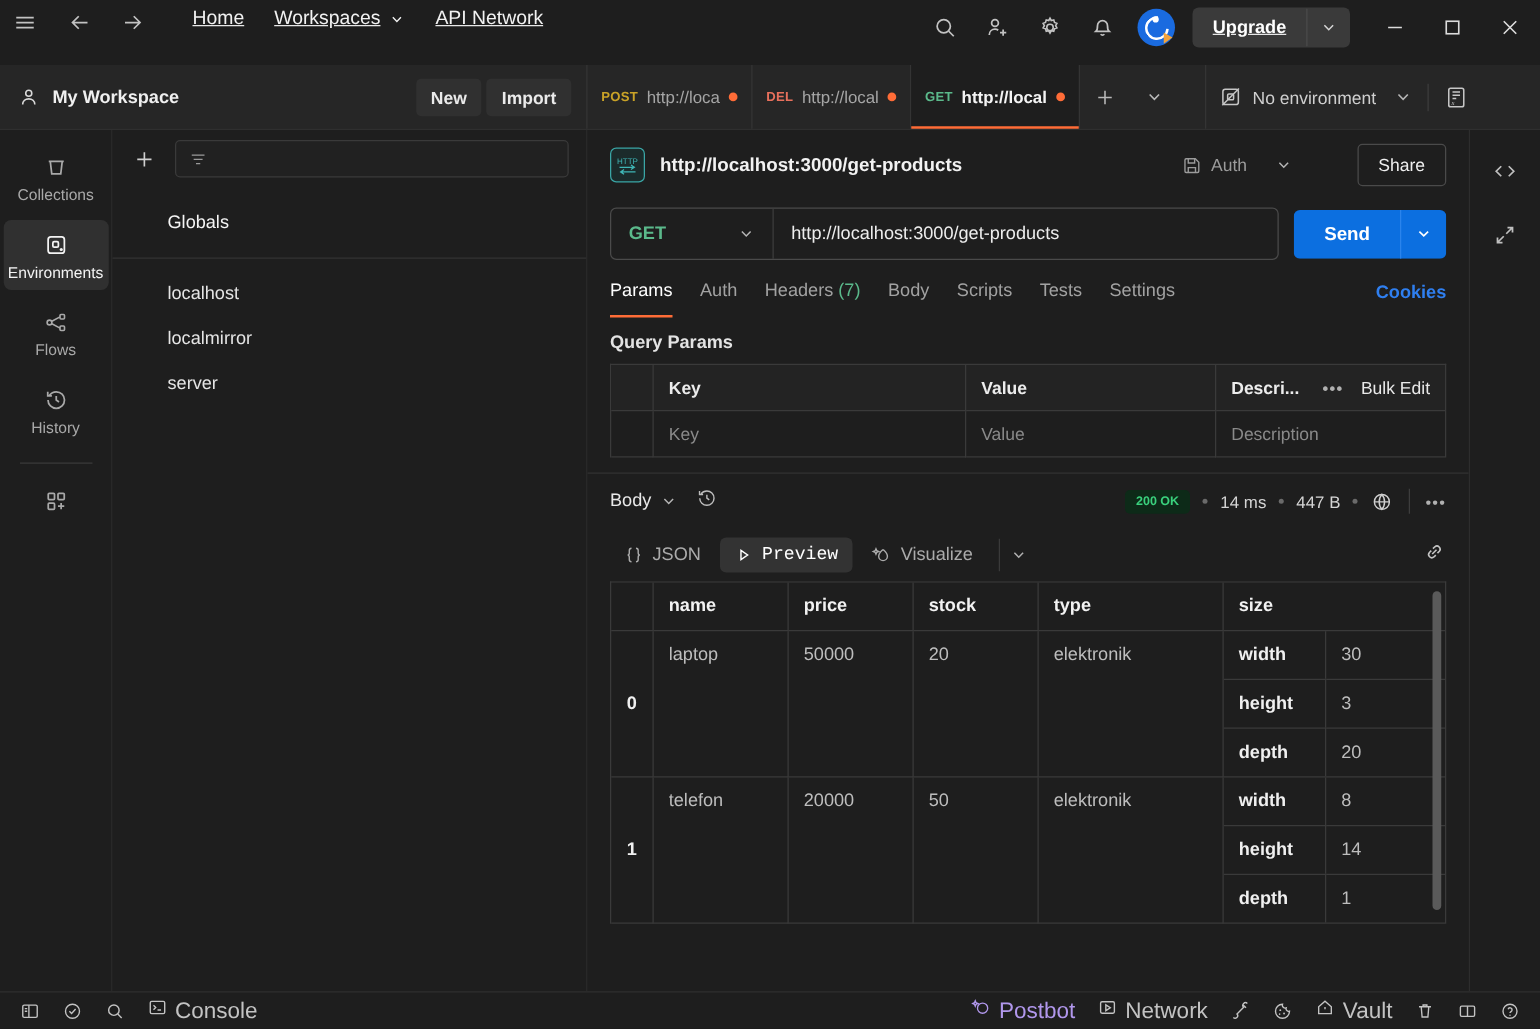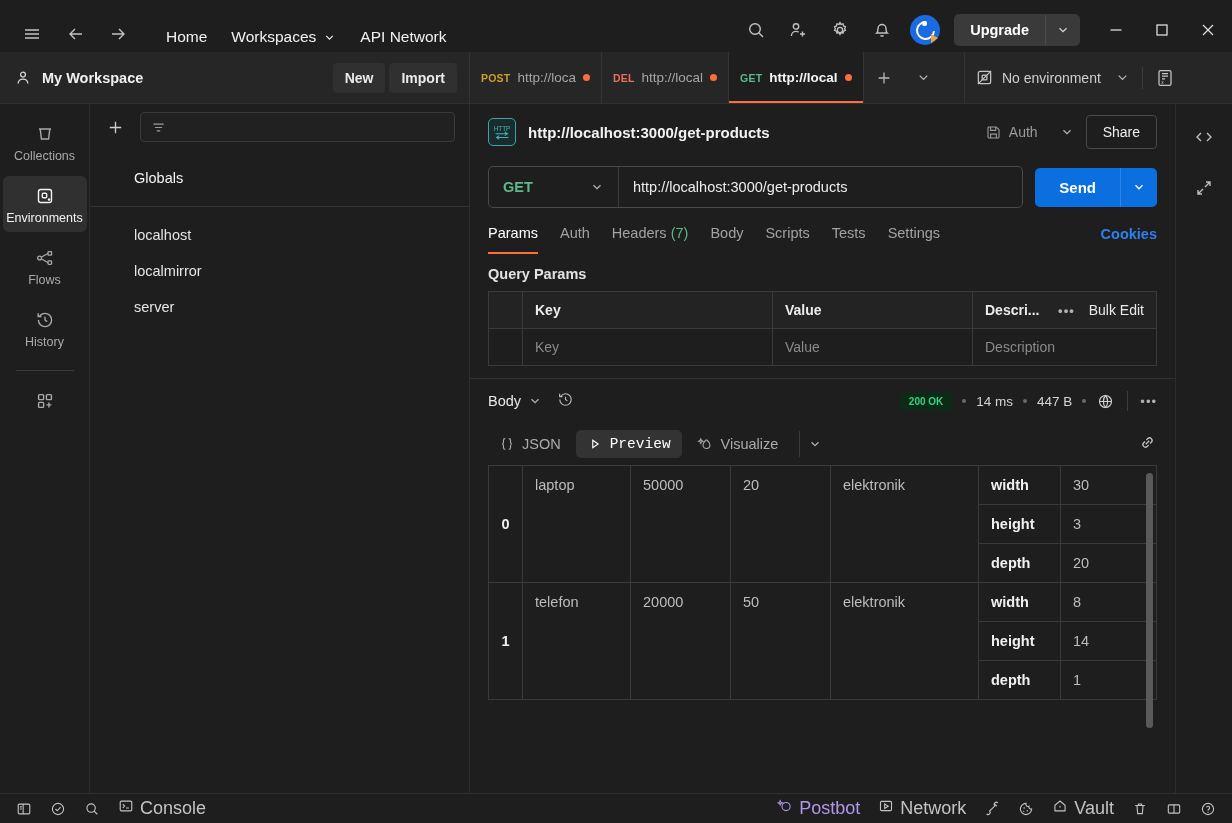--- a/index.html
+++ b/index.html
@@ -11,23 +11,23 @@
     overflow: hidden;
   }
   body { display: flex; flex-direction: column; }
 
   .icon { display: inline-flex; align-items: center; justify-content: center; flex: none; }
   .icon svg { display: block; }
 
   
   .topbar {
     height: 52px; flex: none;
-    display: flex; align-items: flex-end;
+    display: flex; align-items: flex-start;
     background: #1e1e1e;
-    padding-left: 12px;
+    text-decoration: underline;
   }
   .tb-icon-btn {
     width: 40px; height: 36px;
     display: flex; align-items: center; justify-content: center;
     color: #c2c2c2; border-radius: 4px; cursor: pointer;
   }
   .tb-nav { display: flex; align-items: center; gap: 2px; margin-left: 4px; }
   .tb-links { display: flex; align-items: center; gap: 0; margin-left: 16px; }
   .tb-link {
     font-size: 15.5px; color: #f2f2f2; padding: 6px 12px;
@@ -186,21 +186,21 @@
   }
   .req-title { font-size: 15px; font-weight: bold; color: #f2f2f2; }
   .req-head-right { margin-left: auto; display: flex; align-items: center; gap: 6px; }
   .save-btn {
     display: flex; align-items: center; gap: 7px; color: #9b9b9b;
     font-size: 14px; padding: 7px 10px; border-radius: 4px; cursor: pointer;
   }
   .save-caret { padding: 7px 6px; color: #b5b5b5; cursor: pointer; display: flex; }
   .share-btn {
     font-size: 14px; color: #efefef; border: 1px solid #4a4a4a;
-    border-radius: 4px; padding: 8px 16px; cursor: pointer;
+    border-radius: 4px; padding: 8px 16px; cursor: pointer; margin-left: 40px;
   }
   .url-row { display: flex; align-items: center; gap: 12px; padding: 0 18px; height: 54px; flex: none; }
   .url-box {
     flex: 1; height: 42px; display: flex; align-items: center;
     border: 1px solid #4a4a4a; border-radius: 5px; background: #1e1e1e;
   }
   .method-sel {
     width: 130px; flex: none; height: 100%; display: flex; align-items: center;
     justify-content: space-between; padding: 0 14px; cursor: pointer;
     border-right: 1px solid #3d3d3d;
@@ -787,20 +787,28 @@
           <span class="icon">
               <svg width="19" height="19" viewBox="0 0 20 20" fill="none" stroke="currentColor" stroke-width="1.35">
                 <path d="M8.2 11.8l3.6-3.6M7.4 8.9L5.8 10.5a2.7 2.7 0 003.8 3.8l1.6-1.6M12.6 11.1l1.6-1.6a2.7 2.7 0 00-3.8-3.8L8.8 7.3"></path>
               </svg>
             </span>
         </div>
       </div>
 
       <div class="resp-table-wrap">
         <div class="rtable">
+          <div class="rtrow head">
+            <div class="rtcell idx"></div>
+            <div class="rtcell c-name">name</div>
+            <div class="rtcell c-price">price</div>
+            <div class="rtcell c-stock">stock</div>
+            <div class="rtcell c-type">type</div>
+            <div class="rtcell c-size">size</div>
+          </div>
 
           <div class="rtrow">
             <div class="rtcell idx">0</div>
             <div class="rtcell c-name">laptop</div>
             <div class="rtcell c-price">50000</div>
             <div class="rtcell c-stock">20</div>
             <div class="rtcell c-type">elektronik</div>
             <div class="rtcell c-size">
               <div class="sub-row">
                 <div class="sub-k">width</div>

